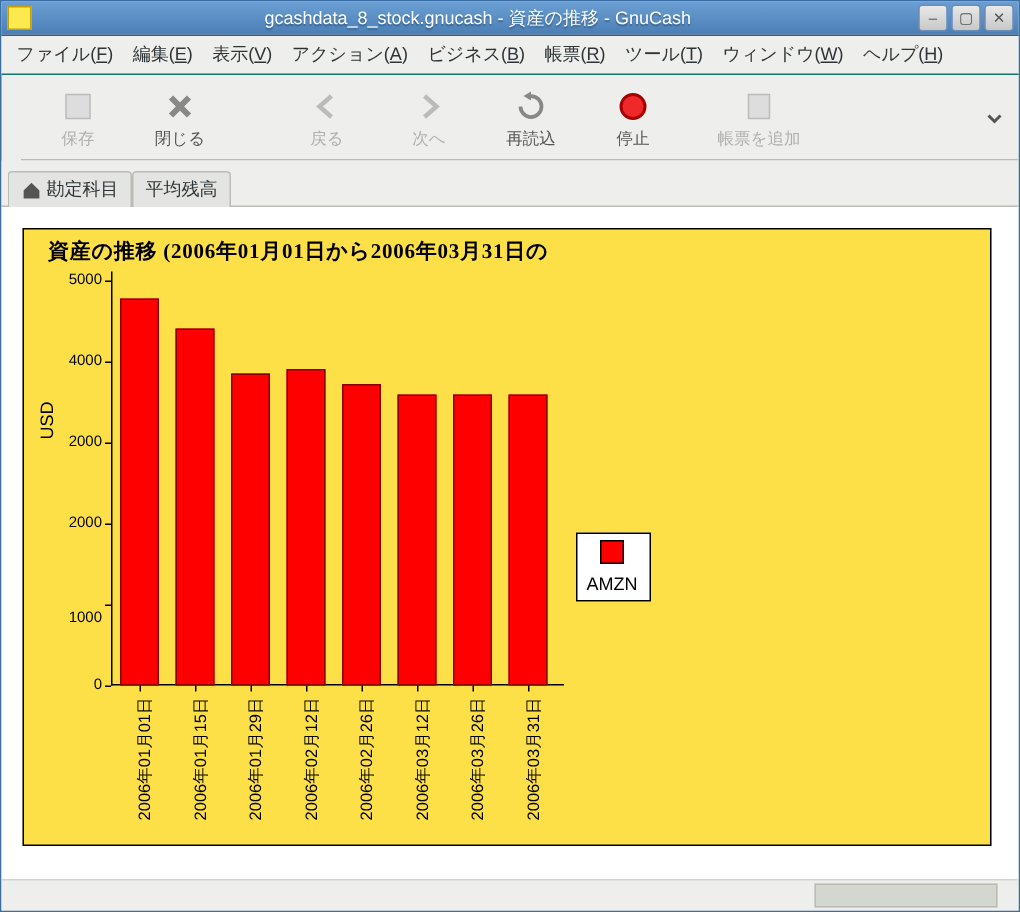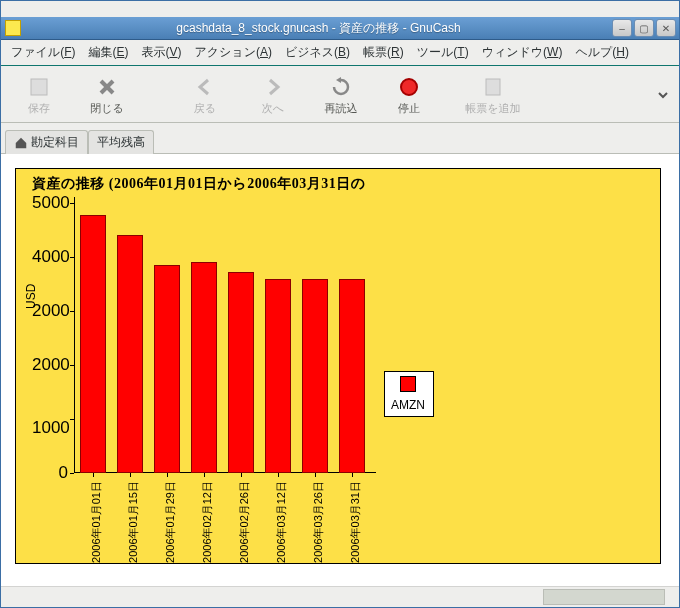--- a/index.html
+++ b/index.html
@@ -20,21 +20,20 @@
     background: #eeeeec;
   }
   .titlebar {
     height: 22px;
     background: linear-gradient(to bottom, #6b9fd4 0%, #4a7fb5 100%);
     color: #fff;
     display: flex;
     align-items: center;
     font-size: 12px;
     border-bottom: 1px solid #2e5b8a;
-    margin-top: 16px;
   }
   .titlebar-icon {
     width: 16px;
     height: 16px;
     background: #fce94f;
     border: 1px solid #c4a000;
     margin: 0 4px;
     box-sizing: border-box;
   }
   .titlebar-title {
@@ -71,20 +70,21 @@
     color:#2e3436;
   }
   .mnemonic { text-decoration: underline; }
   .toolbar {
     background:#eeeeec;
     border-bottom:1px solid #babdb6;
     display:flex;
     align-items:center;
     padding:2px 4px 0 4px;
     height:54px;
+    margin-left:13px;
   }
   .tool-btn {
     width:68px;
     height:48px;
     display:flex;
     flex-direction:column;
     align-items:center;
     justify-content:center;
     gap:2px;
     color:#555753;
@@ -213,21 +213,21 @@
   .y-axis-line {
     position:absolute;
     left:0;top:-6px;bottom:0;
     border-left:1px solid #000;
   }
   .y-tick-label {
     position:absolute;
     right:100%;
     margin-right:6px;
     transform:translateY(-50%);
-    font-size:17px;
+    font-size:10px;
     text-align:right;
     width:36px;
   }
   .y-tick {
     position:absolute;
     left:-4px;width:4px;border-top:1px solid #000;
   }
   .x-tick-label {
     position:absolute;
     top:100%;

